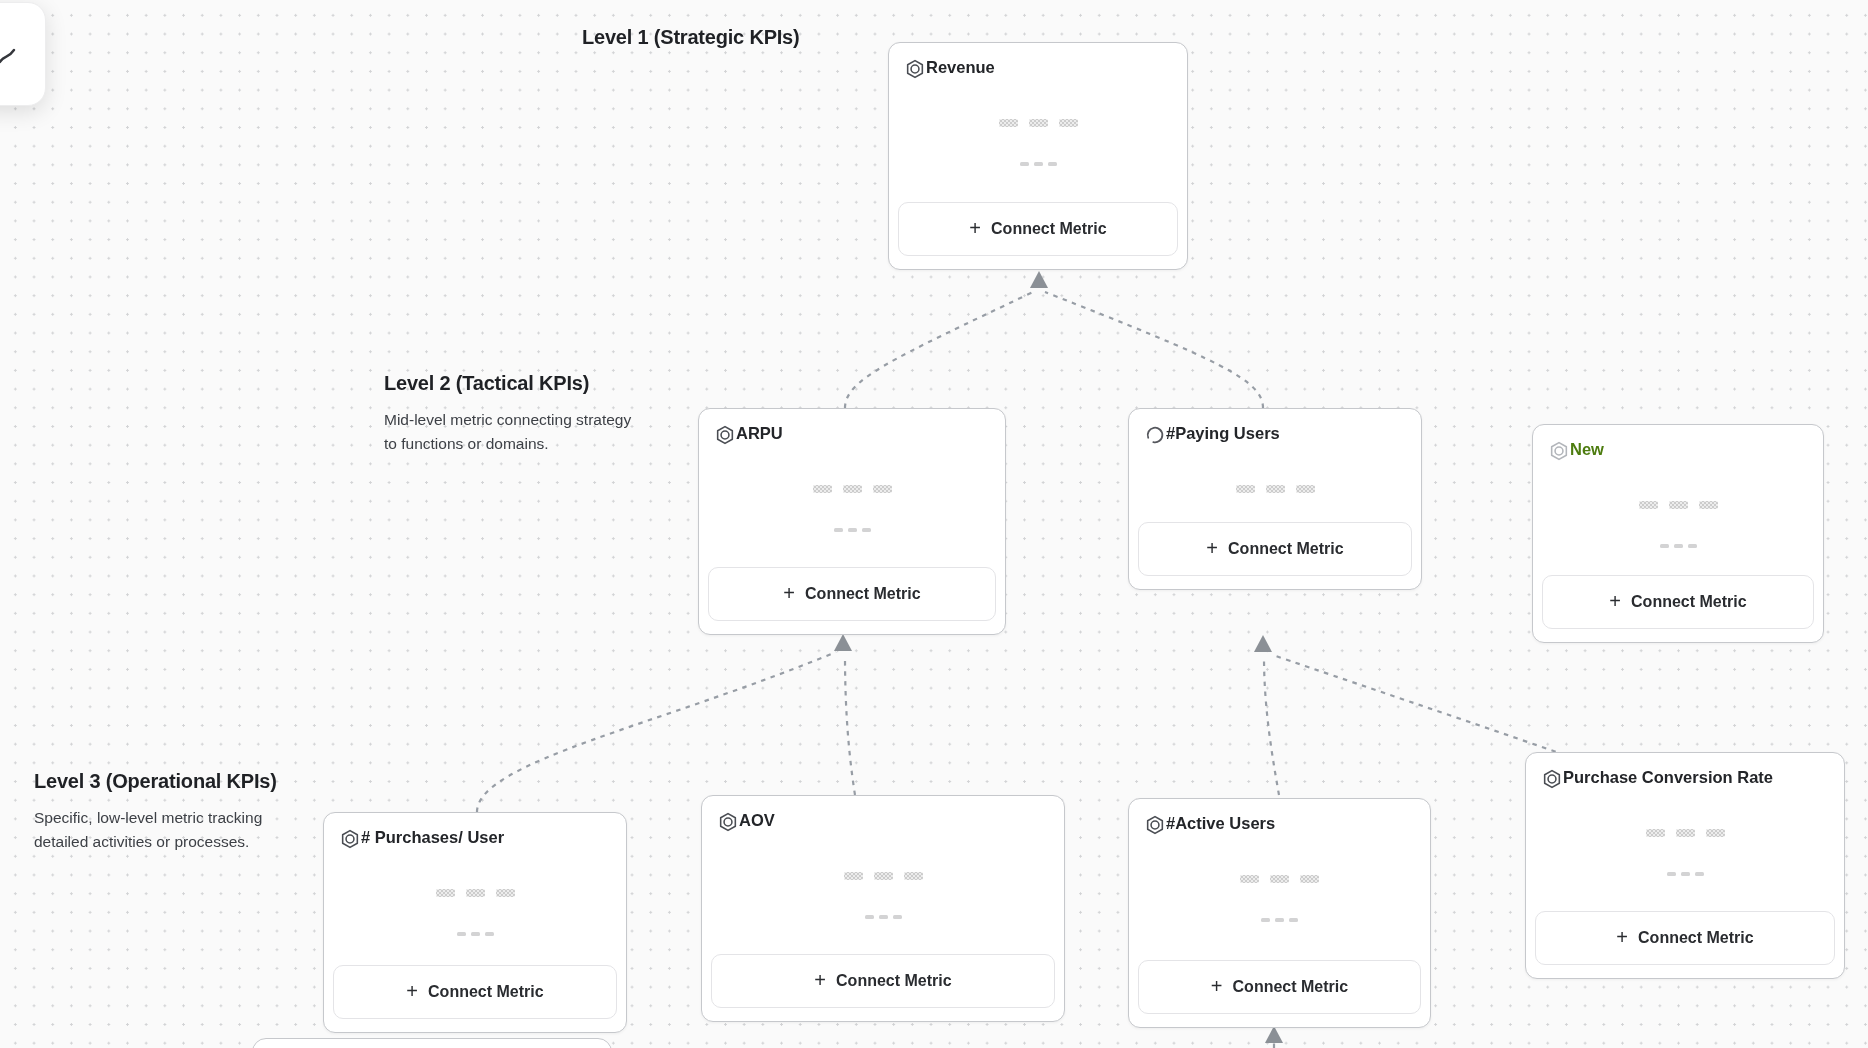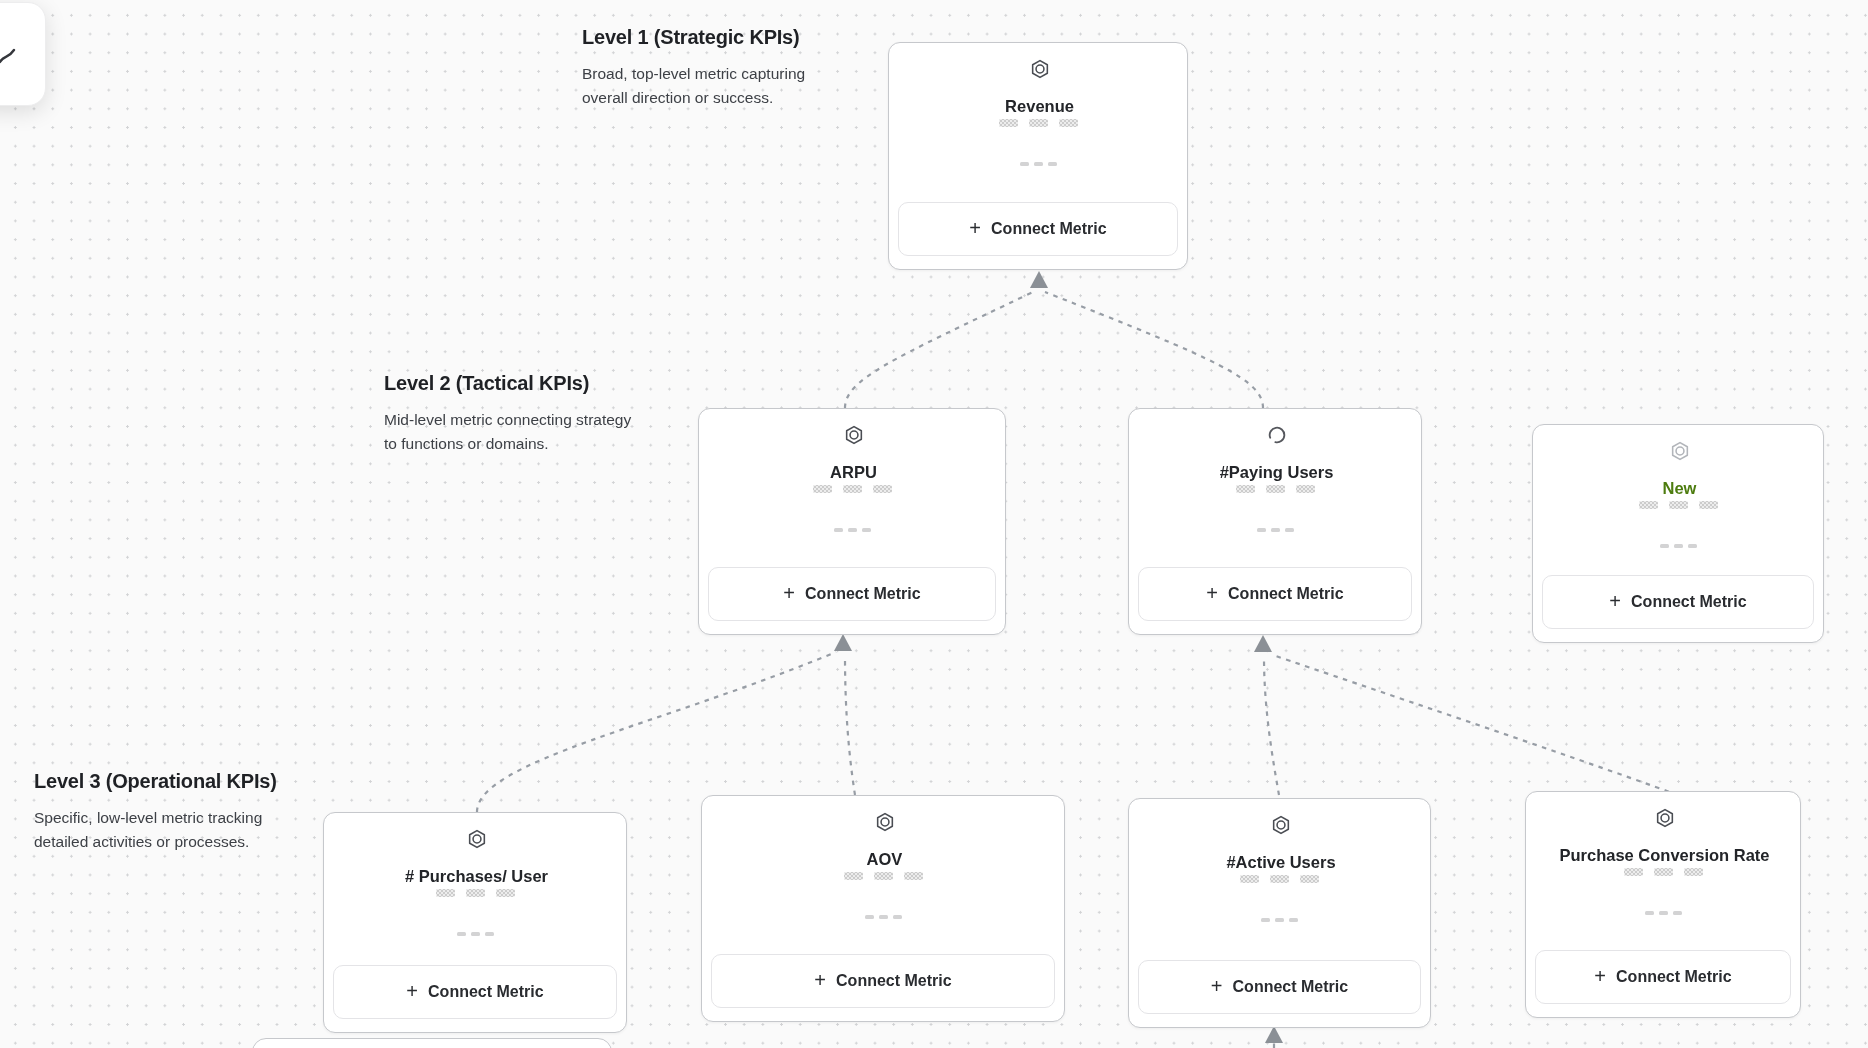--- a/index.html
+++ b/index.html
@@ -13,21 +13,21 @@
   }
   
   .level-label{position:absolute;}
   .level-title{font-size:20px;font-weight:bold;color:#1f2125;letter-spacing:-0.2px;}
   .level-desc{margin-top:13px;font-size:15.5px;line-height:24px;color:#3d4046;}
   
   .card{
     position:absolute;background:#ffffff;border:1.5px solid #c6c8cc;border-radius:12px;
     box-shadow:0 1px 3px rgba(0,0,0,0.05);box-sizing:border-box;
   }
-  .card-header{position:absolute;top:15px;left:15px;right:12px;display:flex;align-items:center;gap:17px;flex-direction:column;}
+  .card-header{position:absolute;top:15px;left:15px;right:12px;display:flex;gap:0;}
   .card-title{font-size:16.5px;font-weight:bold;color:#232529;white-space:nowrap;}
   .card.pending .card-title{color:#4d7c0f;}
   .icon{display:inline-flex;width:22px;height:22px;flex:0 0 auto;}
   .icon svg{width:22px;height:22px;}
   .skel-bars{position:absolute;top:76px;left:0;right:0;display:flex;justify-content:center;gap:11px;}
   .skel-bars i{
     display:block;width:19px;height:8px;border-radius:2px;background-color:#ededed;
     background-image:radial-gradient(#cccccc 0.8px,transparent 0.95px),radial-gradient(#cccccc 0.8px,transparent 0.95px);
     background-size:4px 4px;background-position:0 0,2px 2px;
   }
@@ -79,21 +79,20 @@
   </svg>
 
   <div class="toolbar-fragment">
     <svg width="18" height="24" viewBox="0 0 18 24">
       <path d="M1 19 C5 12, 9 16, 15 7" fill="none" stroke="#35373c" stroke-width="2.4" stroke-linecap="round"></path>
     </svg>
   </div>
 
   <div class="level-label" style="left:582px;top:26px;width:262px">
     <div class="level-title">Level 1 (Strategic KPIs)</div>
-    <div class="level-desc">Broad, top-level metric capturing overall direction or success.</div>
   </div>
   <div class="level-label" style="left:384px;top:372px;width:250px">
     <div class="level-title">Level 2 (Tactical KPIs)</div>
     <div class="level-desc">Mid-level metric connecting strategy to functions or domains.</div>
   </div>
   <div class="level-label" style="left:34px;top:770px;width:268px">
     <div class="level-title">Level 3 (Operational KPIs)</div>
     <div class="level-desc">Specific, low-level metric tracking detailed activities or processes.</div>
   </div>
 
@@ -142,21 +141,21 @@
         <i></i>
         <i></i>
         <i></i>
       </div>
     <button class="connect-btn">
       <span class="plus">+</span>
       <span>Connect Metric</span>
     </button>
   </div>
 
-  <div class="card" style="left:1128px;top:408px;width:294px;height:227px">
+  <div class="card" style="left:1128px;top:408px;width:294px;height:182px">
     <div class="card-header">
       <span class="icon">
         <svg viewBox="0 0 24 24" fill="none" stroke="#55575d" stroke-width="2" stroke-linecap="round">
             <path d="M4.6 15 A8 8 0 1 1 10.2 19.8"></path>
           </svg>
       </span>
       <span class="card-title">#Paying Users</span>
     </div>
     <div class="skel-bars">
         <i></i>
@@ -271,21 +270,21 @@
         <i></i>
         <i></i>
         <i></i>
       </div>
     <button class="connect-btn">
       <span class="plus">+</span>
       <span>Connect Metric</span>
     </button>
   </div>
 
-  <div class="card" style="left:1525px;top:791px;width:276px;height:227px">
+  <div class="card" style="left:1525px;top:752px;width:320px;height:227px">
     <div class="card-header">
       <span class="icon">
         <svg viewBox="0 0 24 24" fill="none" stroke="#4a4d53" stroke-width="1.7" stroke-linejoin="round">
             <path d="M12 2.8 20 7.4 V16.6 L12 21.2 4 16.6 V7.4 Z"></path>
             <circle cx="12" cy="12" r="4.3"></circle>
           </svg>
       </span>
       <span class="card-title">Purchase Conversion Rate</span>
     </div>
     <div class="skel-bars">

